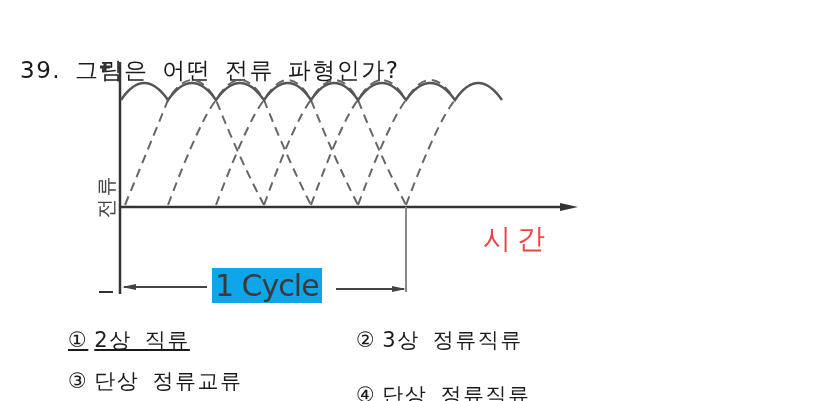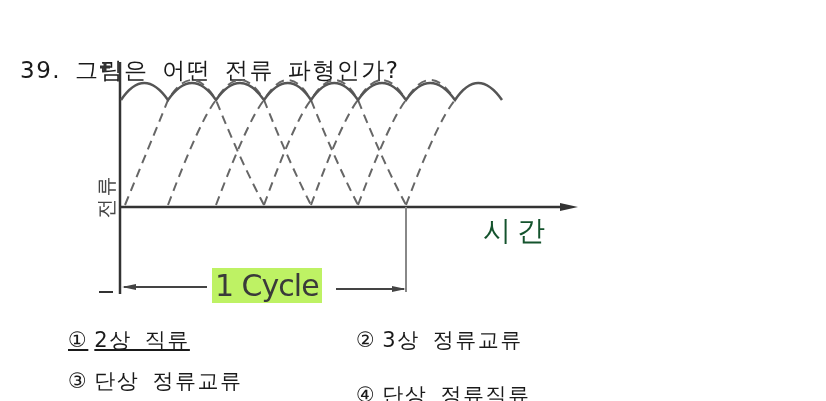--- a/index.html
+++ b/index.html
@@ -45,35 +45,35 @@
       font-size: 20px;
       color: #444;
       transform: rotate(-90deg);
       transform-origin: center center;
       letter-spacing: 2px;
       white-space: nowrap;
     }
     .xlabel {
       position: absolute;
       left: 483px;
-      top: 212px;
+      top: 220px;
       font-size: 28px;
-      color: #14532d;
+      color: #ef4444;
       letter-spacing: 6px;
       white-space: nowrap;
     }
     .cycle-label {
       position: absolute;
       left: 212px;
       top: 268px;
       font-size: 30px;
       color: #3a3a3a;
       letter-spacing: -1px;
       white-space: nowrap;
-      background: #bef264;
+      background: #0ea5e9;
       padding: 0 3px;
     }
     .options {
       position: absolute;
       left: 68px;
       top: 326px;
       width: 540px;
     }
     .opt {
       position: absolute;
@@ -140,21 +140,21 @@
   <div class="ylabel">전류</div>
   <div class="xlabel">시간</div>
   <div class="cycle-label">1 Cycle</div>
 </div>
 
 <div class="options">
   <div class="opt opt-1">
     <span class="num">①</span><span>2상 직류</span>
   </div>
   <div class="opt opt-2">
-    <span class="num">②</span><span>3상 정류교류</span>
+    <span class="num">②</span><span>3상 정류직류</span>
   </div>
   <div class="opt opt-3">
     <span class="num">③</span><span>단상 정류교류</span>
   </div>
   <div class="opt opt-4">
     <span class="num">④</span><span>단상 정류직류</span>
   </div>
 </div>
 
 </body></html>

